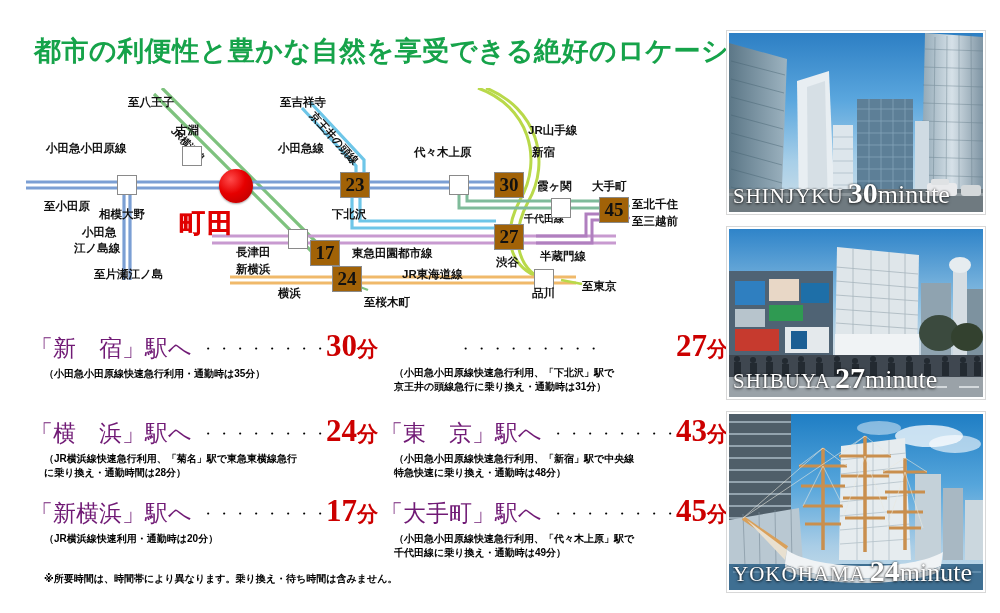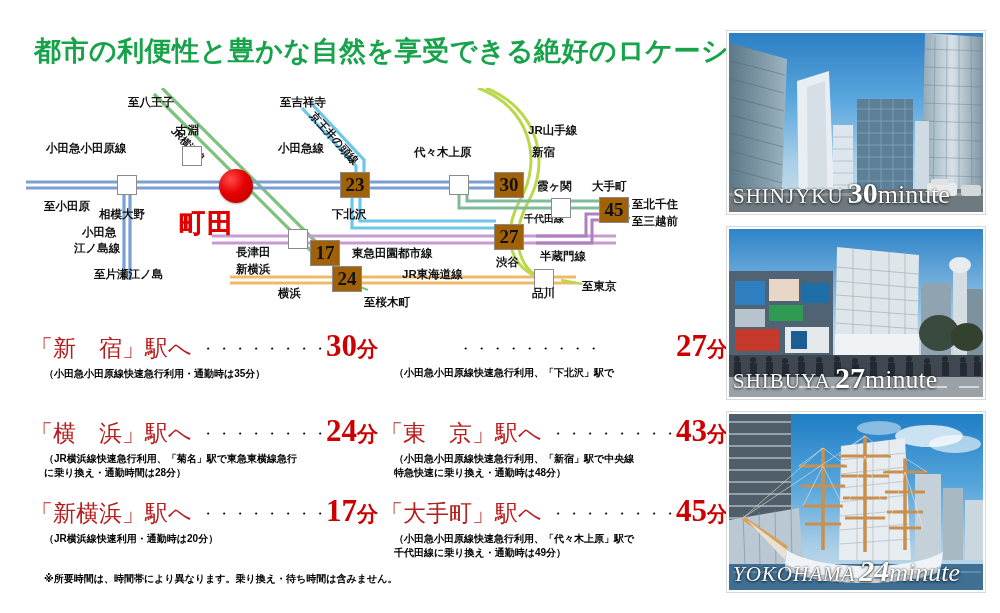--- a/index.html
+++ b/index.html
@@ -49,21 +49,21 @@
     position:absolute; font-size:26px; font-weight:bold; color:#e00000;
     letter-spacing:2px; white-space:nowrap;
     -webkit-text-stroke:0.4px #e00000;
   }
 
   
   .rows { position:absolute; left:0; top:330px; width:720px; }
   .arow { position:absolute; width:348px; }
   .arow .line1 { display:flex; align-items:baseline; white-space:nowrap; }
   .stname {
-    font-size:23px; color:#b91c1c; font-weight:normal;
+    font-size:23px; color:#701a75; font-weight:normal;
     font-family:"Liberation Serif","DejaVu Serif",serif;
   }
   .dots {
     flex:1; color:#000; font-size:13px; letter-spacing:3px;
     padding:0 4px 0 10px; overflow:hidden; text-align:center;
     position:relative; top:-3px;
   }
   .mins {
     font-size:31px; font-weight:bold; color:#cc0000;
     font-family:"Liberation Serif","DejaVu Serif",serif; line-height:1;
@@ -234,20 +234,21 @@
     </div>
 
     <div class="arow" style="left:380px;top:0px;">
       <div class="line1">
         <span class="dots">・・・・・・・・・</span>
         <span class="mins">27</span>
           <span class="minsuffix">分</span>
       </div>
       <div class="note">
         <span>（小田急小田原線快速急行利用、「下北沢」駅で</span>
+        <span>京王井の頭線急行に乗り換え・通勤時は31分）</span>
       </div>
     </div>
 
     <div class="arow" style="left:30px;top:85px;">
       <div class="line1">
         <span class="stname">「横　浜」駅へ</span>
         <span class="dots">・・・・・・・・・</span>
         <span class="mins">24</span>
           <span class="minsuffix">分</span>
       </div>
@@ -422,21 +423,21 @@
           <path d="M6,158 H26 M38,158 H58 M70,158 H90 M102,158 H122 M134,158 H154 M166,158 H186 M198,158 H218 M230,158 H250"></path>
         </g>
       </svg>
     </div>
     <div class="cap">
       <span class="city">SHIBUYA</span>
       <span class="num">27</span><span class="unit">minute</span>
     </div>
   </div>
 
-  <div class="photo" style="top:412px;height:180px;font-style:italic;">
+  <div class="photo" style="top:412px;height:180px;">
     <div class="scene" style="background:linear-gradient(180deg,#1f7ec4 0%,#55a5db 40%,#a9cde6 75%,#cddfe9 100%);">
       <svg width="254" height="176" viewBox="0 0 254 176">
 
         <ellipse cx="200" cy="22" rx="34" ry="11" fill="#ffffff" opacity="0.75"></ellipse>
         <ellipse cx="226" cy="30" rx="26" ry="9" fill="#ffffff" opacity="0.6"></ellipse>
         <ellipse cx="150" cy="14" rx="22" ry="7" fill="#ffffff" opacity="0.45"></ellipse>
 
         <rect x="0" y="0" width="62" height="124" fill="#4f5e69"></rect>
         <g stroke="#9fb0bb" stroke-width="2.2" opacity="0.85">
           <path d="M0,8 H62 M0,20 H62 M0,32 H62 M0,44 H62 M0,56 H62 M0,68 H62 M0,80 H62 M0,92 H62 M0,104 H62 M0,116 H62"></path>

